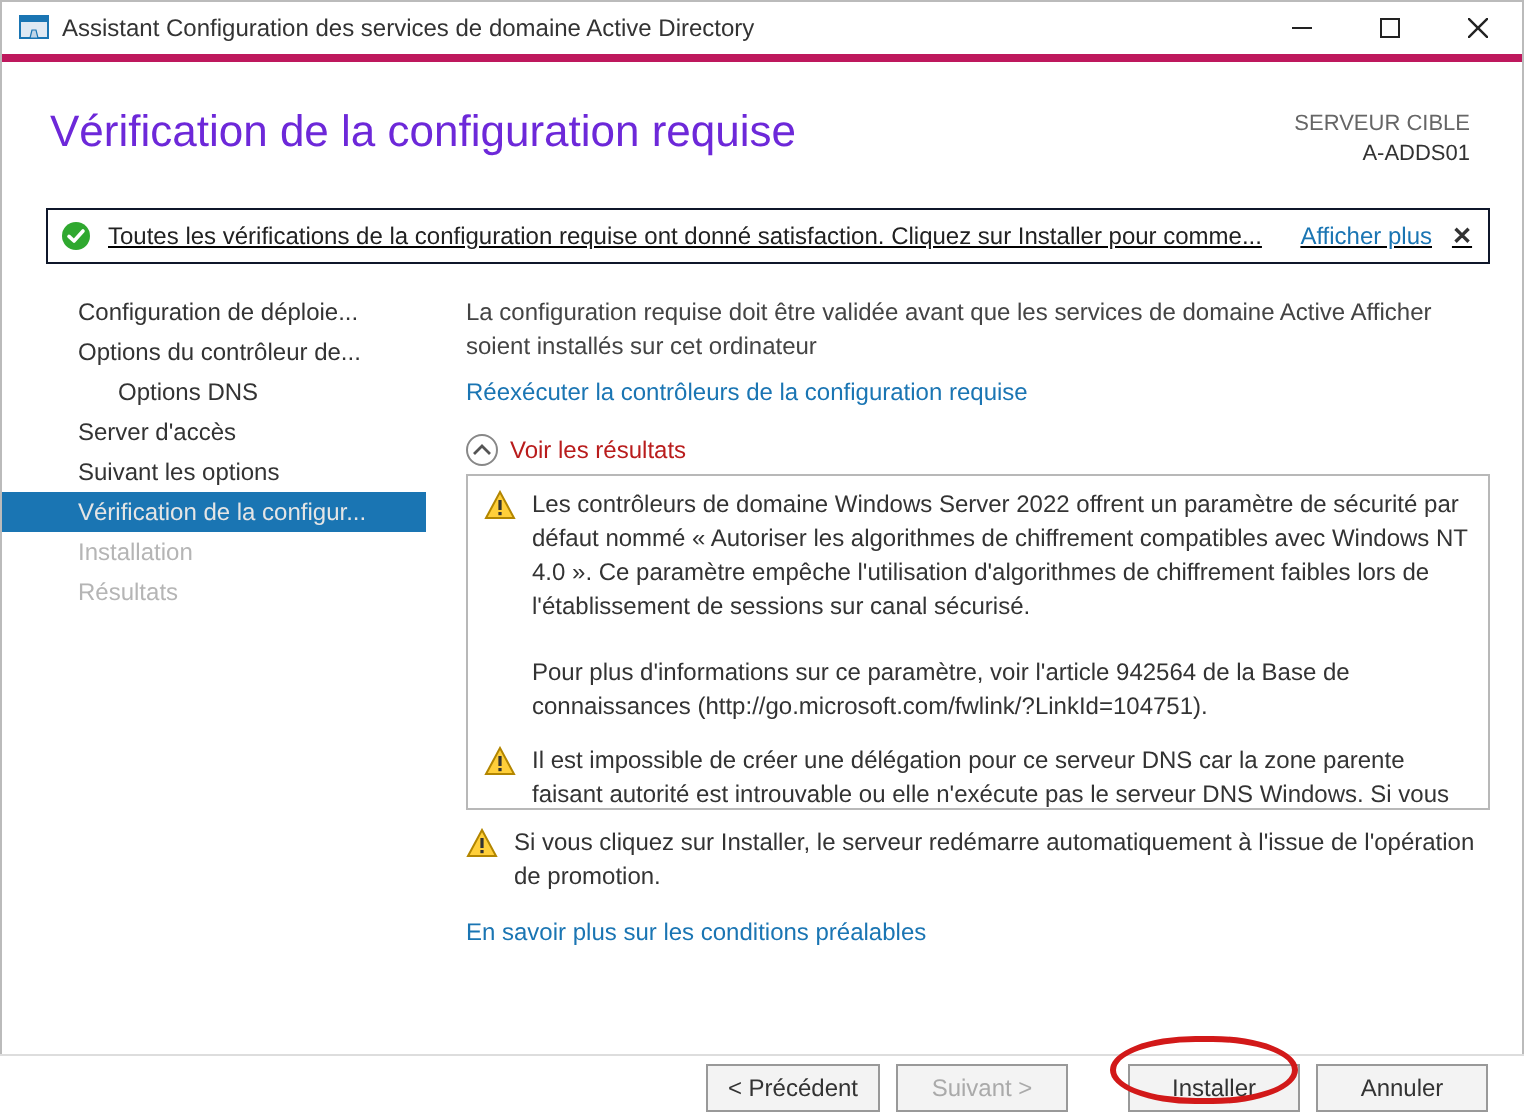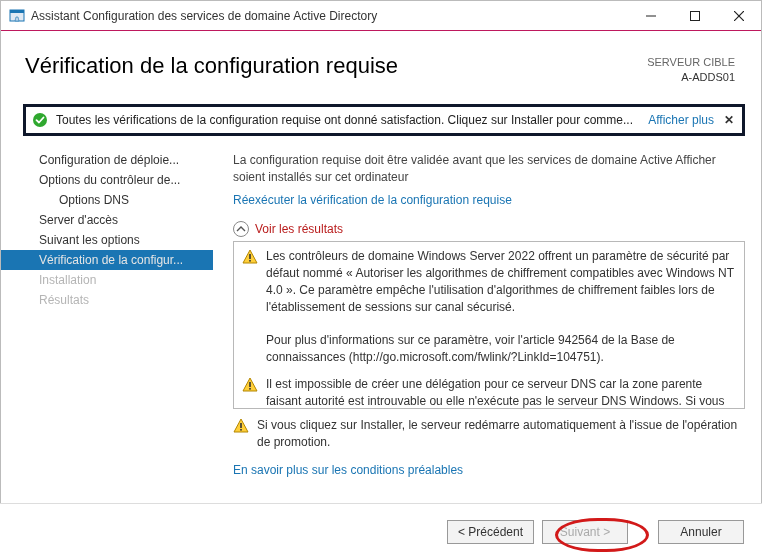--- a/index.html
+++ b/index.html
@@ -11,21 +11,21 @@
     height: 559px;
     overflow: hidden;
     border: 1px solid #bbb;
   }
   .titlebar {
     display: flex;
     align-items: center;
     height: 30px;
     padding: 0 0 0 8px;
     background: #fff;
-    border-bottom: 1px solid #be185d;
+    border-bottom: 4px solid #be185d;
   }
   .titlebar .app-icon {
     width: 16px; height: 16px;
     display: inline-flex; align-items:center; justify-content:center;
     margin-right: 6px;
   }
   .titlebar .title { font-size: 12px; color: #333; flex:0 0 auto; }
   .titlebar .spacer { flex: 1; }
   .win-btn {
     width: 44px; height: 30px;
@@ -34,40 +34,41 @@
   }
 
   .header-row {
     display:flex;
     align-items:flex-start;
     padding: 22px 26px 6px 24px;
   }
   .page-title {
     font-size: 22px;
     font-weight: 400;
-    color: #000000;
+    color: #6d28d9;
     flex:1;
   }
   .target-block {
     text-align:right;
     color:#555;
     font-size:11px;
     line-height:1.4;
     padding-top:2px;
   }
   .target-block .label { color:#666; }
   .target-block .val { color:#333; }
 
   .status-bar {
     margin: 12px 16px 8px 22px;
-    border:3px solid #0f172a;
+    border:1px solid #0f172a;
     display:flex;
     align-items:center;
     padding:5px 6px;
     gap:8px;
+    text-decoration:underline;
   }
   .status-bar .icon-ok {
     width:16px; height:16px; flex:0 0 16px;
   }
   .status-bar .msg { flex:1; font-size:12px; color:#222; white-space:nowrap; overflow:hidden; text-overflow:ellipsis;}
   .status-bar .show-more { color:#1a75b3; font-size:12px; cursor:pointer; white-space:nowrap;}
   .status-bar .close-x { width:14px; cursor:pointer; text-align:center; color:#333; font-weight:bold;}
 
   .body-row { display:flex; padding: 4px 16px 0 0; }
 
@@ -127,21 +128,21 @@
   .warn-row .wtext { flex:1; color:#333;}
   .below-box {
     display:flex; gap:8px; line-height:1.4; margin-bottom:12px;
   }
   .below-box .wicon{ flex:0 0 16px; padding-top:1px;}
   .learn { margin-top:6px; }
 
   .footer {
     position:absolute;
     bottom:0; left:0; right:0;
-    height:56px;
+    height:32px;
     border-top:1px solid #ddd;
     display:flex;
     align-items:center;
     justify-content:flex-end;
     gap:8px;
     padding-right:18px;
     background:#fff;
   }
   .btn {
     min-width:86px; height:24px;
@@ -224,21 +225,21 @@
     <div class="nav-item sub">Options DNS</div>
     <div class="nav-item">Server d'accès</div>
     <div class="nav-item">Suivant les options</div>
     <div class="nav-item active">Vérification de la configur...</div>
     <div class="nav-item disabled">Installation</div>
     <div class="nav-item disabled">Résultats</div>
   </div>
 
   <div class="main">
     <div class="intro">La configuration requise doit être validée avant que les services de domaine Active Afficher soient installés sur cet ordinateur</div>
-    <div class="link">Réexécuter la vérification de la configuration requise</div>
+    <div class="link">Réexécuter la contrôleurs de la configuration requise</div>
 
     <div class="section-head">
       <span class="chev">
         <svg width="10" height="10" viewBox="0 0 10 10">
             <path d="M1 7 L5 3 L9 7" stroke="#555" stroke-width="1.4" fill="none"></path>
           </svg>
       </span>
       <span>Voir les résultats</span>
     </div>
 
@@ -279,15 +280,16 @@
     </div>
 
     <div class="link learn">En savoir plus sur les conditions préalables</div>
   </div>
 </div>
 
 <div class="footer">
   <button class="btn">&lt; Précédent</button>
   <button class="btn disabled">Suivant &gt;</button>
   <span style="width:14px;"></span>
+  <button class="btn install">Installer</button>
   <button class="btn">Annuler</button>
   <div class="install-ring"></div>
 </div>
 
 </body></html>

